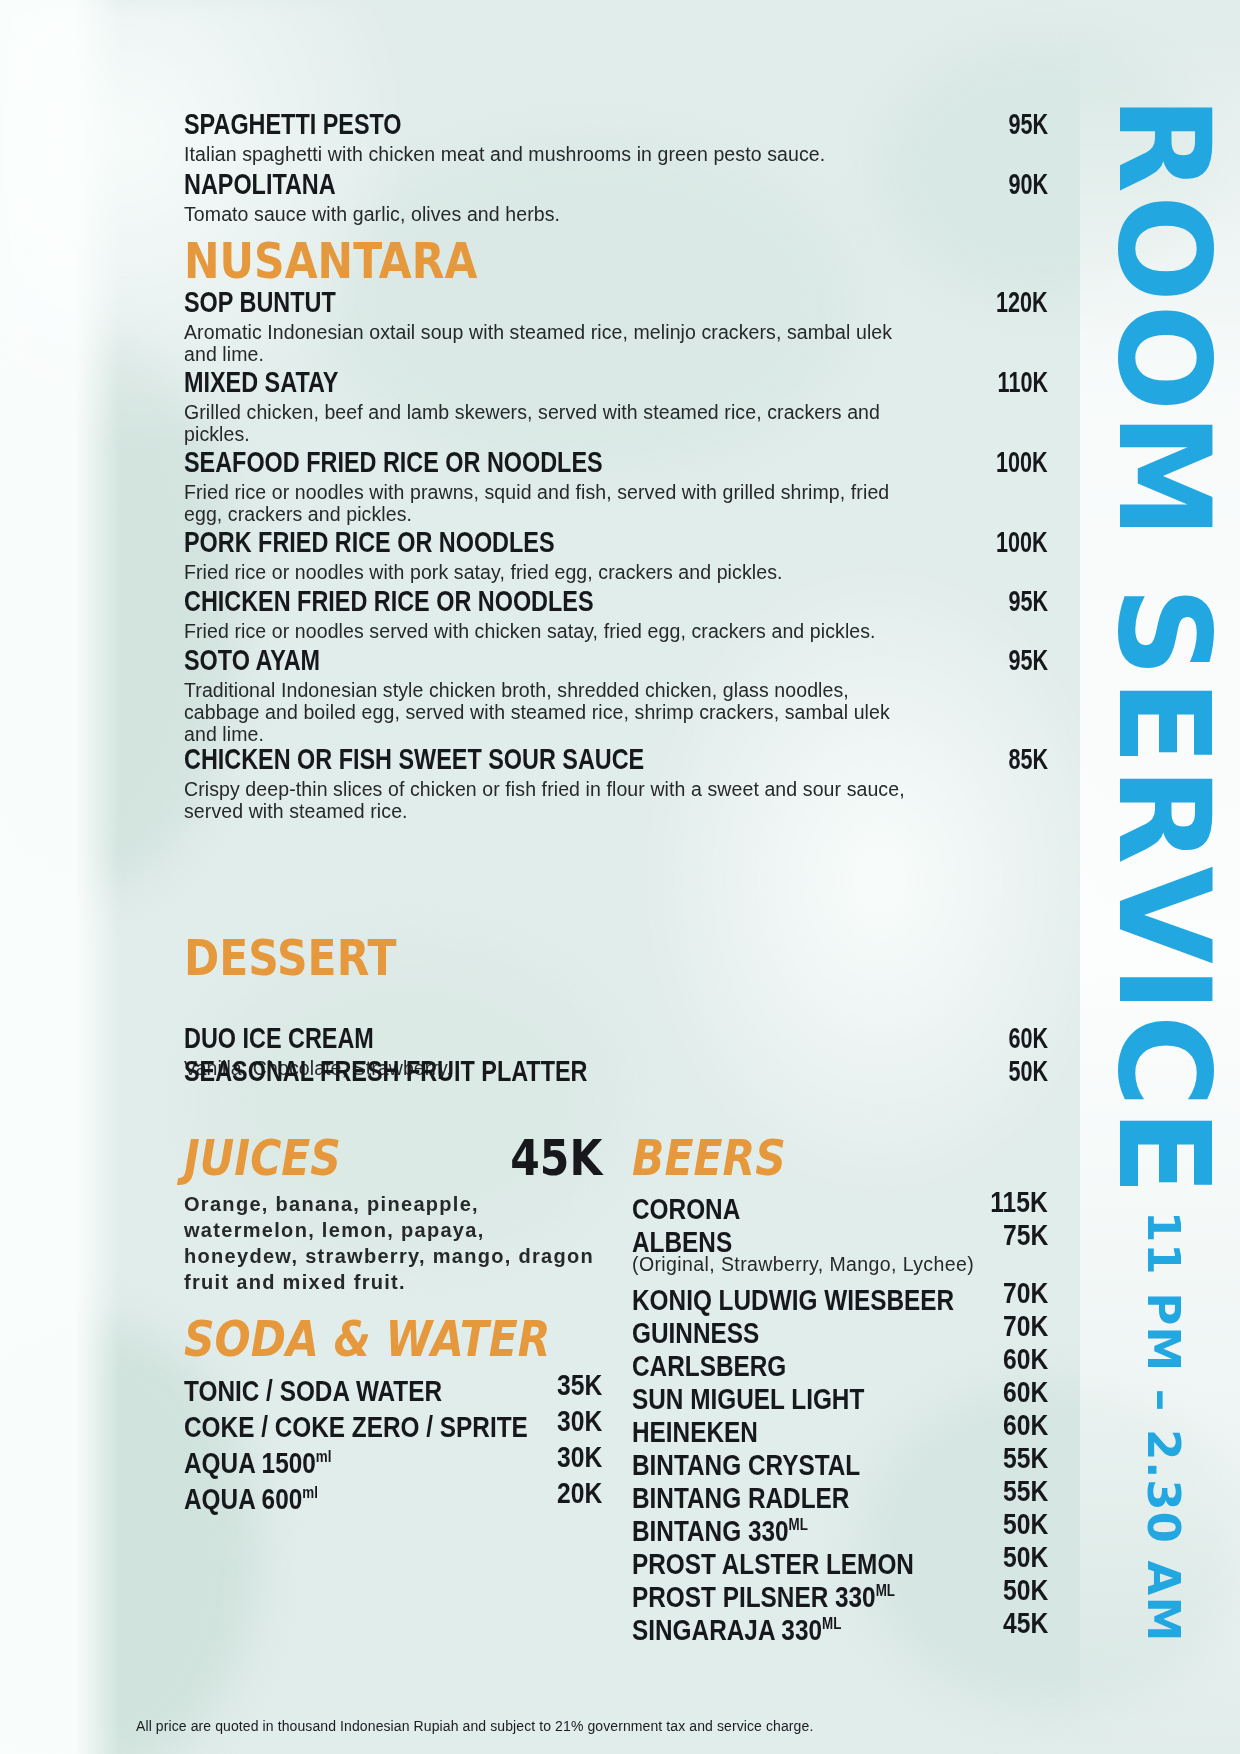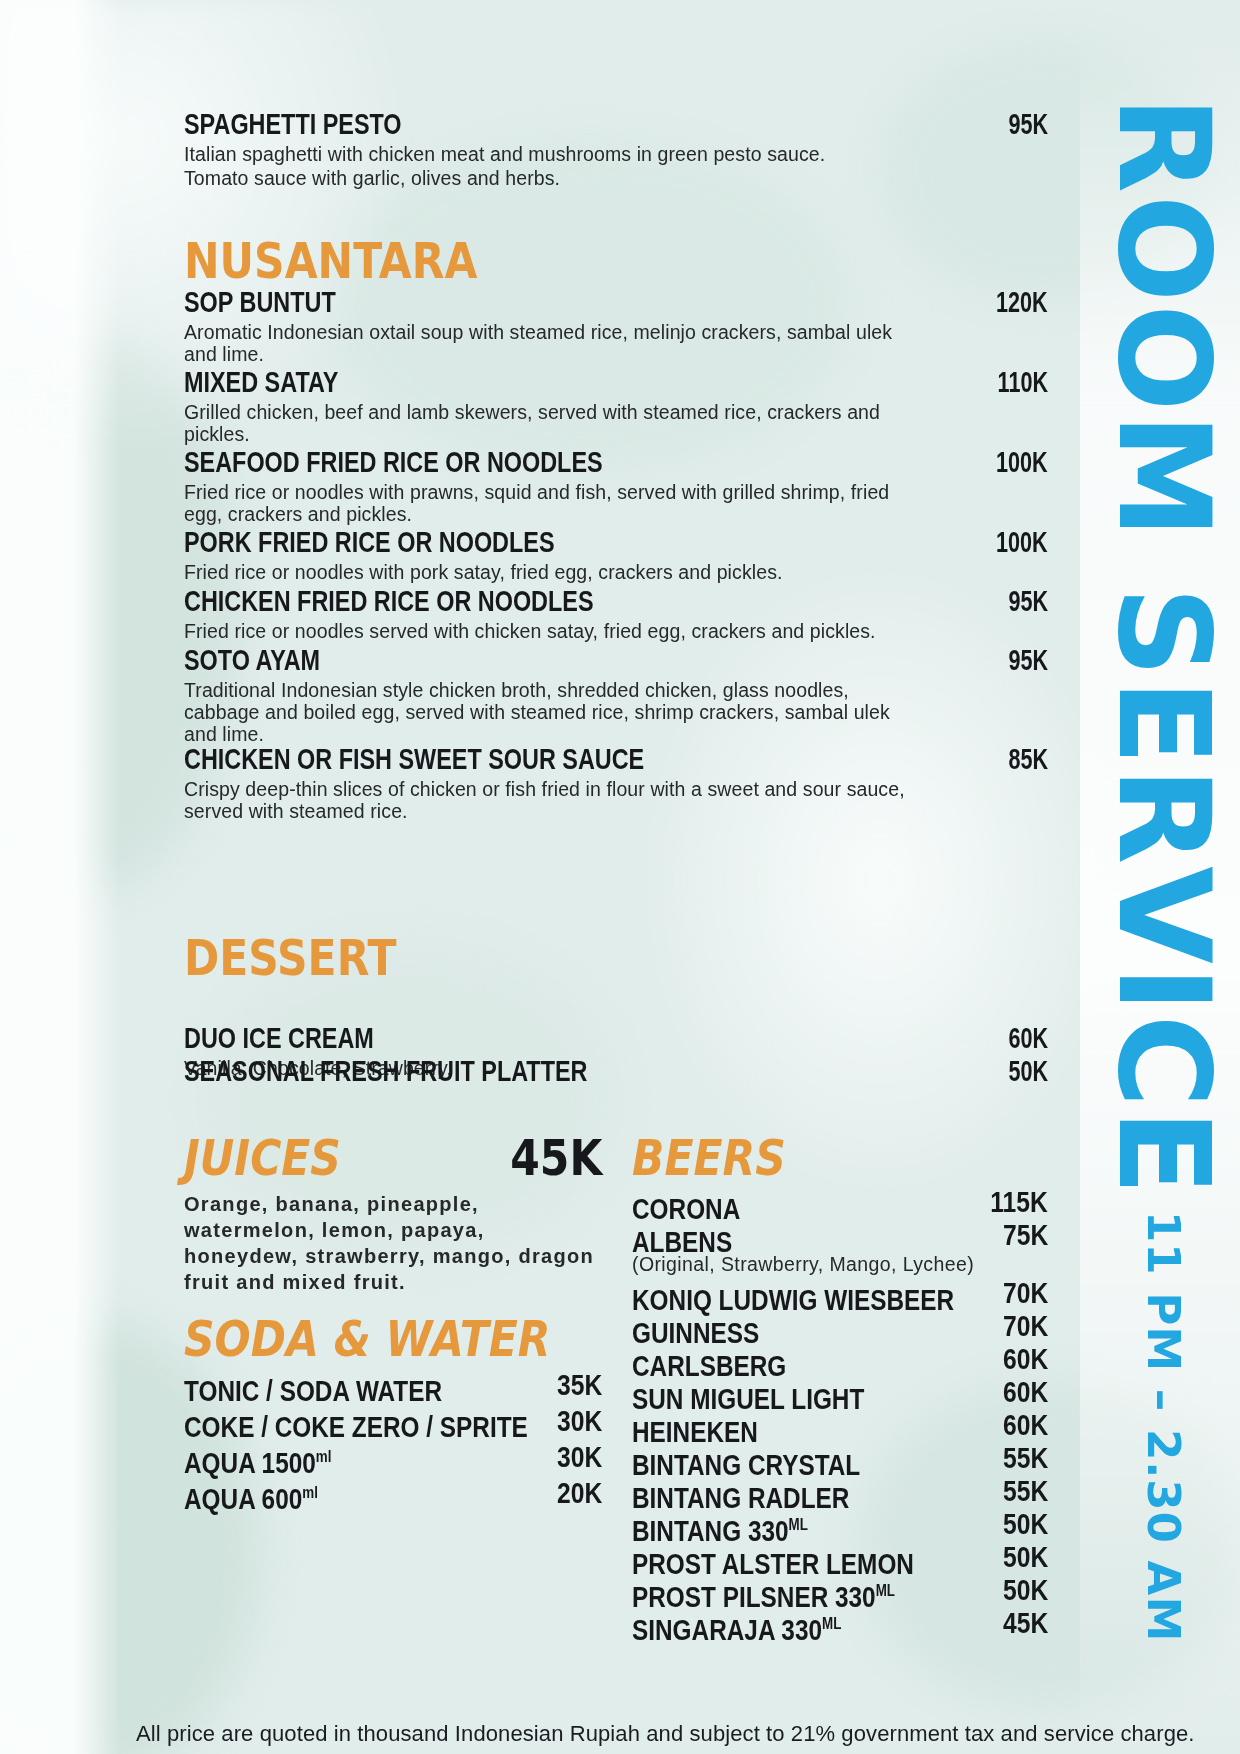--- a/index.html
+++ b/index.html
@@ -59,21 +59,21 @@
   sup{font-size:55%;vertical-align:super;}
 
   
   .banner{position:absolute;left:1088px;top:96px;width:150px;display:flex;flex-direction:column;
     align-items:center;gap:14px;color:#23a7e1;}
   .btitle{writing-mode:vertical-rl;font-family:"DejaVu Sans", sans-serif;font-weight:bold;
     font-size:126px;line-height:1;letter-spacing:2px;white-space:nowrap;}
   .bhours{writing-mode:vertical-rl;font-family:"DejaVu Sans", sans-serif;font-weight:bold;
     font-size:45px;line-height:1;letter-spacing:1px;white-space:nowrap;}
 
-  .footer{position:absolute;left:136px;top:1700px;font-size:22px;line-height:24px;color:#1b1c20;
+  .footer{position:absolute;left:136px;top:1700px;font-size:14px;line-height:24px;color:#1b1c20;
     white-space:nowrap;letter-spacing:.1px;}
 </style>
 </head>
 <body>
 
 <div class="page">
 
   <div class="bg blob blob-a"></div>
   <div class="bg blob blob-b"></div>
   <div class="bg blob blob-c"></div>
@@ -88,20 +88,24 @@
   <div class="content">
 
     <div class="mitem" style="top:106px">
       <div class="mline">
         <span class="mname"><span class="sxl">SPAGHETTI PESTO</span></span>
         <span class="mprice">95K</span>
       </div>
       <p class="mdesc">Italian spaghetti with chicken meat and mushrooms in green pesto sauce.</p>
     </div>
     <div class="mitem" style="top:166px">
+      <div class="mline">
+        <span class="mname"><span class="sxl">NAPOLITANA</span></span>
+        <span class="mprice">90K</span>
+      </div>
       <p class="mdesc">Tomato sauce with garlic, olives and herbs.</p>
     </div>
 
     <h2 class="ohead" style="top:233px"><span class="sxh">NUSANTARA</span></h2>
 
     <div class="mitem" style="top:284px">
       <div class="mline">
         <span class="mname"><span class="sxl">SOP BUNTUT</span></span>
         <span class="mprice">120K</span>
       </div>

